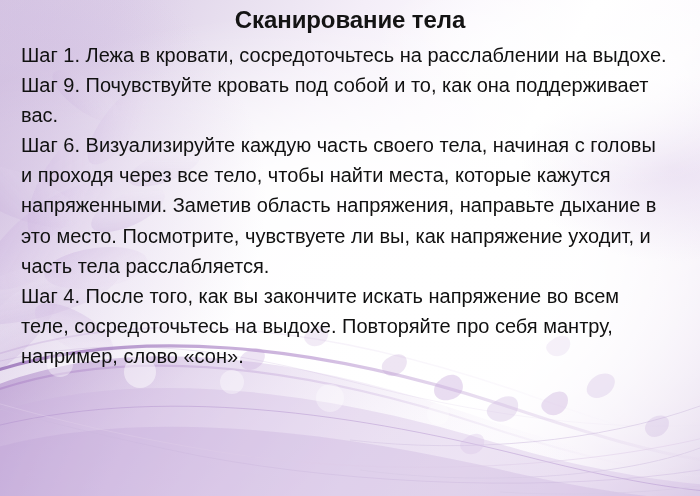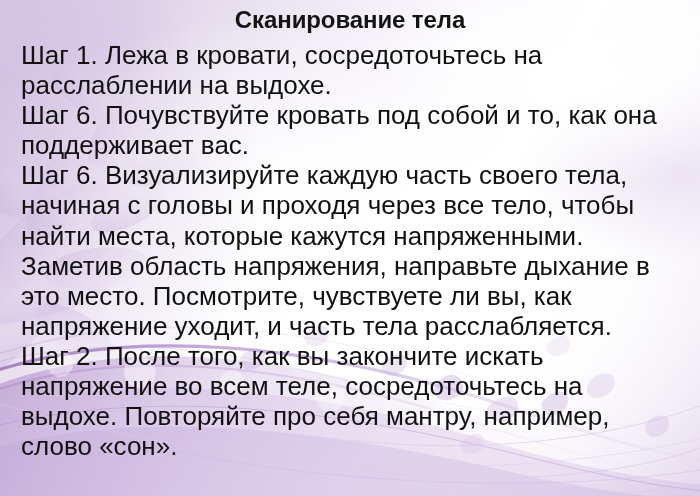--- a/index.html
+++ b/index.html
@@ -68,21 +68,21 @@
     font-size: 24px;
     font-weight: bold;
     color: #141414;
     letter-spacing: -0.1px;
   }
   .body-copy {
     position: absolute;
     left: 21px;
     top: 40px;
     width: 646px;
-    font-size: 26px;
+    font-size: 20px;
     line-height: 30.1px;
     color: #111111;
     text-align: left;
   }
   .body-copy p {
     margin: 0;
   }
   .para-gap {
     height: 30px;
   }
@@ -196,20 +196,20 @@
       <circle cx="662" cy="58" r="18" fill="#ffffff" opacity="0.28"></circle>
     </g>
   </svg>
 
   <div class="content">
 
     <div class="slide-title">Сканирование тела</div>
 
     <div class="body-copy">
       <p>Шаг 1. Лежа в кровати, сосредоточьтесь на расслаблении на выдохе.</p>
-      <p>Шаг 6. Почувствуйте кровать под собой и то, как она поддерживает вас.</p>
+      <p>Шаг 9. Почувствуйте кровать под собой и то, как она поддерживает вас.</p>
       <p>Шаг 6. Визуализируйте каждую часть своего тела, начиная с головы и проходя через все тело, чтобы найти места, которые кажутся напряженными. Заметив область напряжения, направьте дыхание в это место. Посмотрите, чувствуете ли вы, как напряжение уходит, и часть тела расслабляется.</p>
-      <p>Шаг 2. После того, как вы закончите искать напряжение во всем теле, сосредоточьтесь на выдохе. Повторяйте про себя мантру, например, слово «сон».</p>
+      <p>Шаг 4. После того, как вы закончите искать напряжение во всем теле, сосредоточьтесь на выдохе. Повторяйте про себя мантру, например, слово «сон».</p>
       <div class="para-gap"></div>
     </div>
 
   </div>
 </div>
 
 </body></html>

